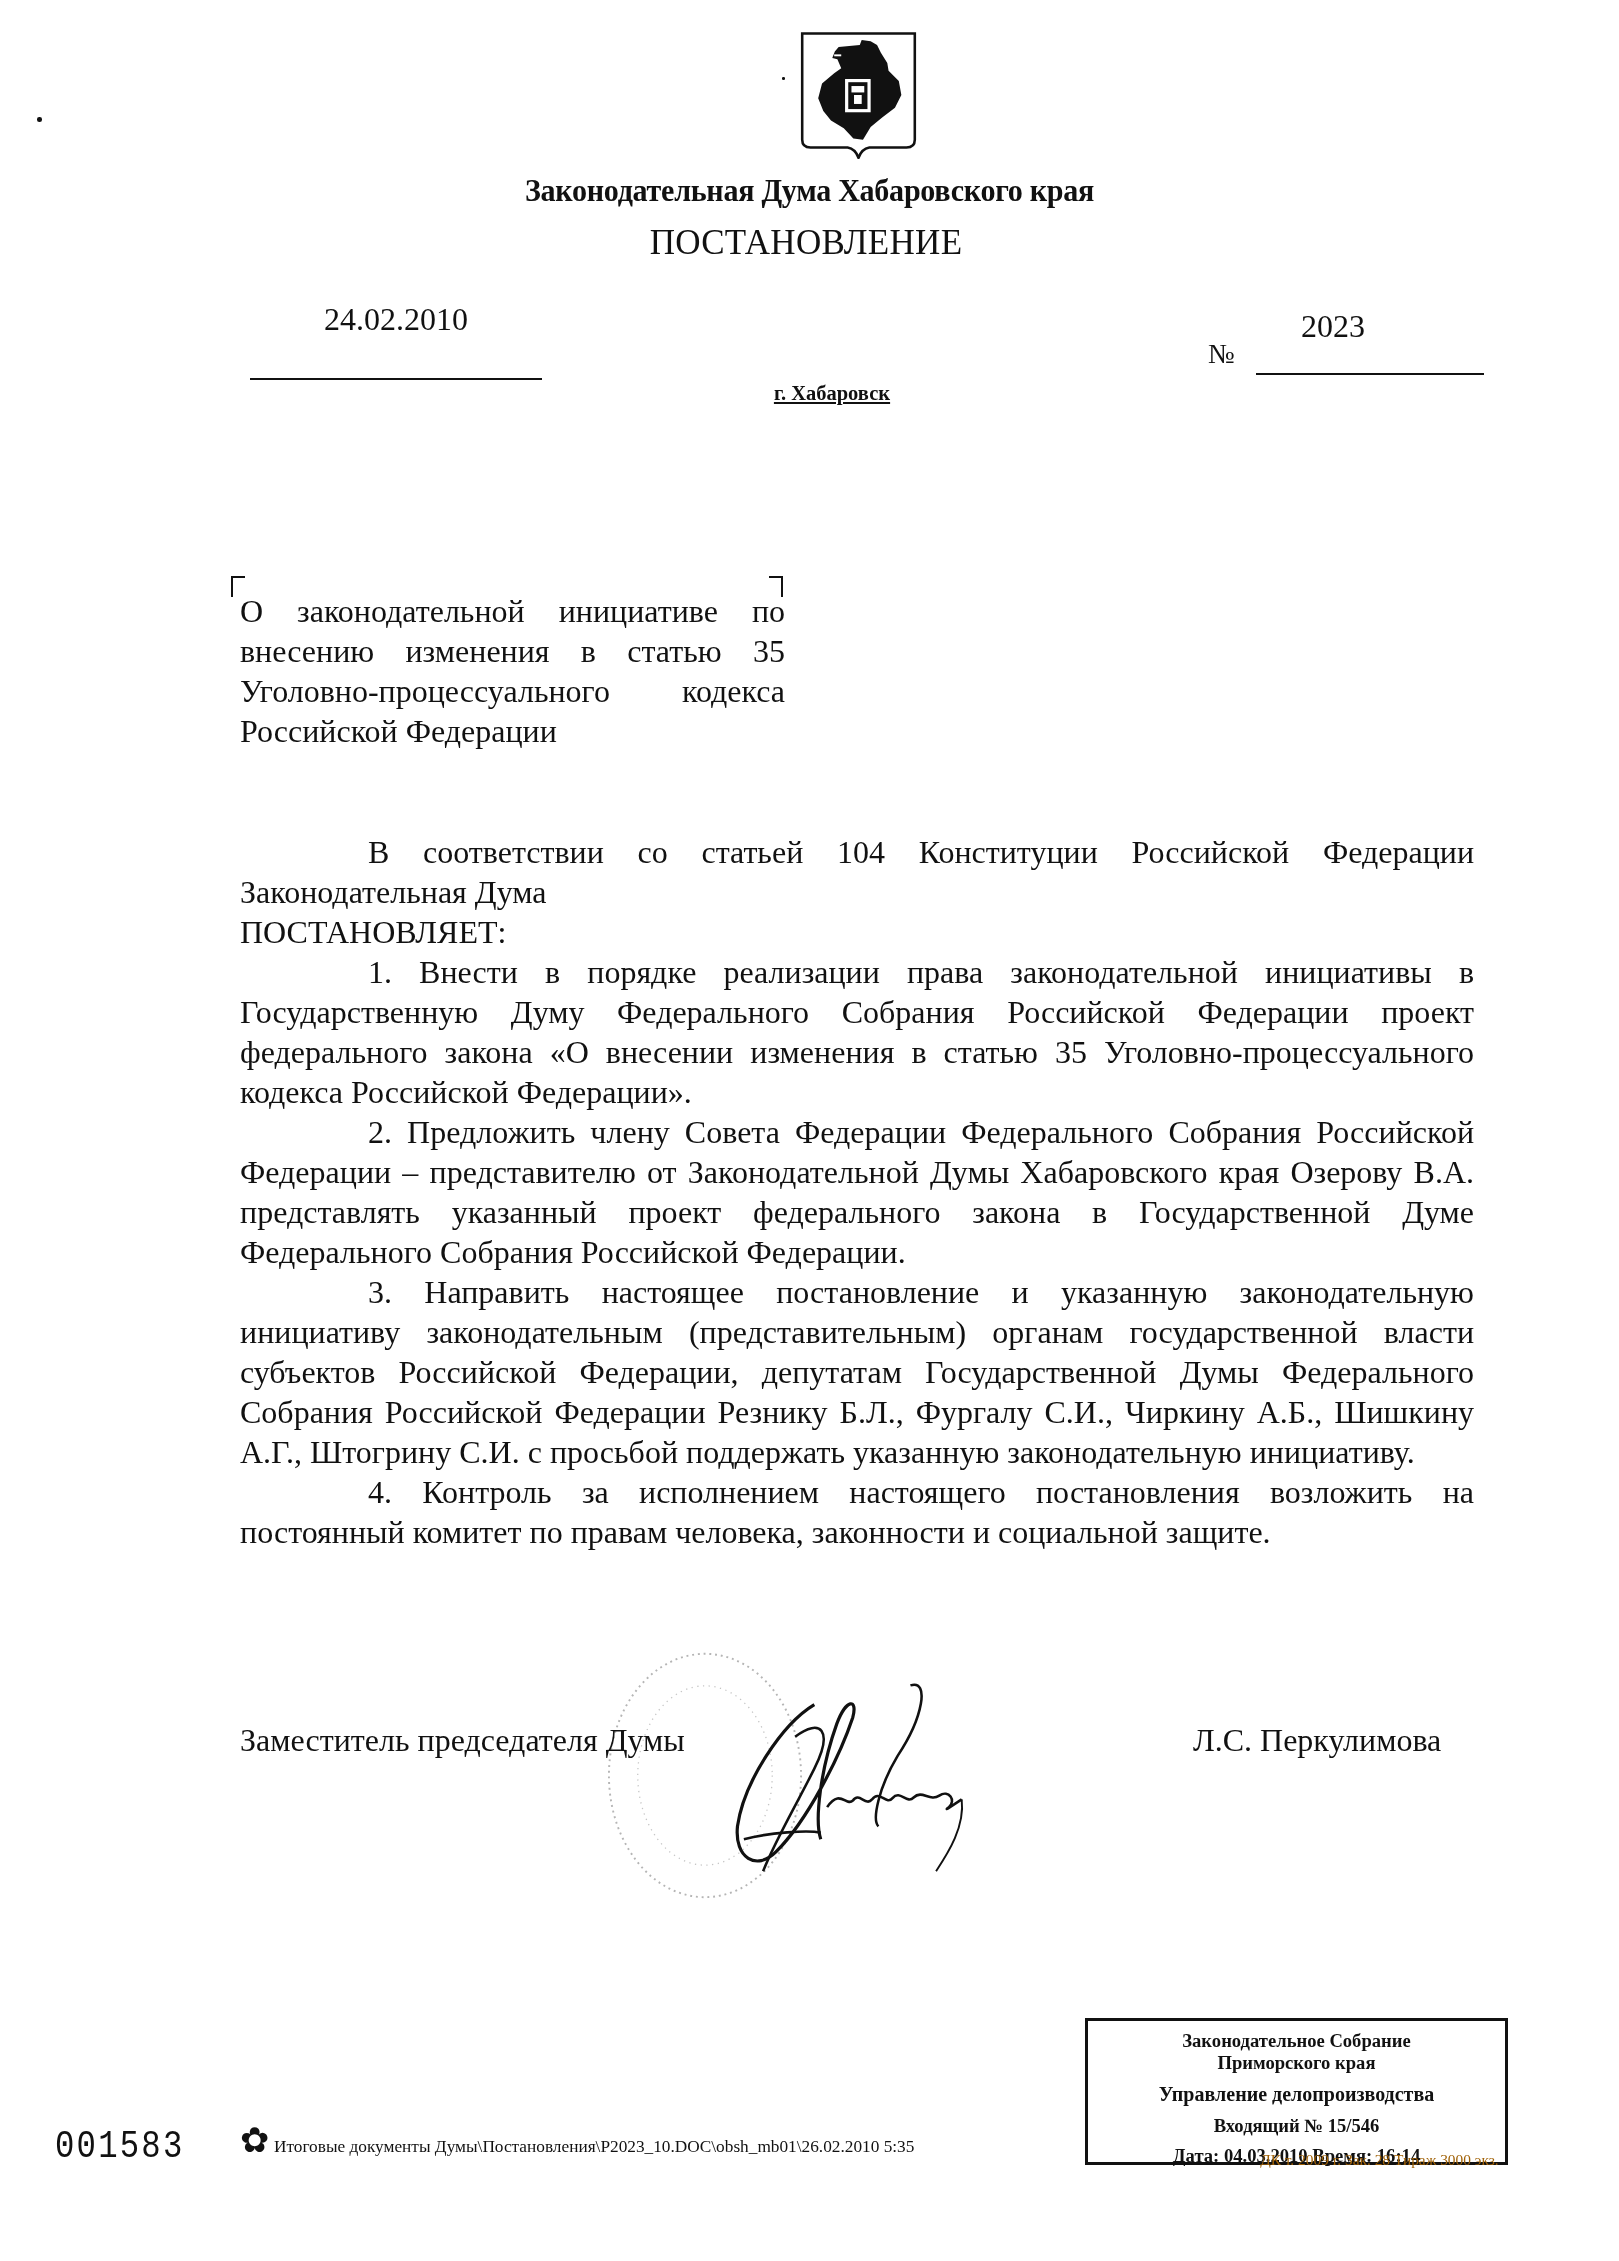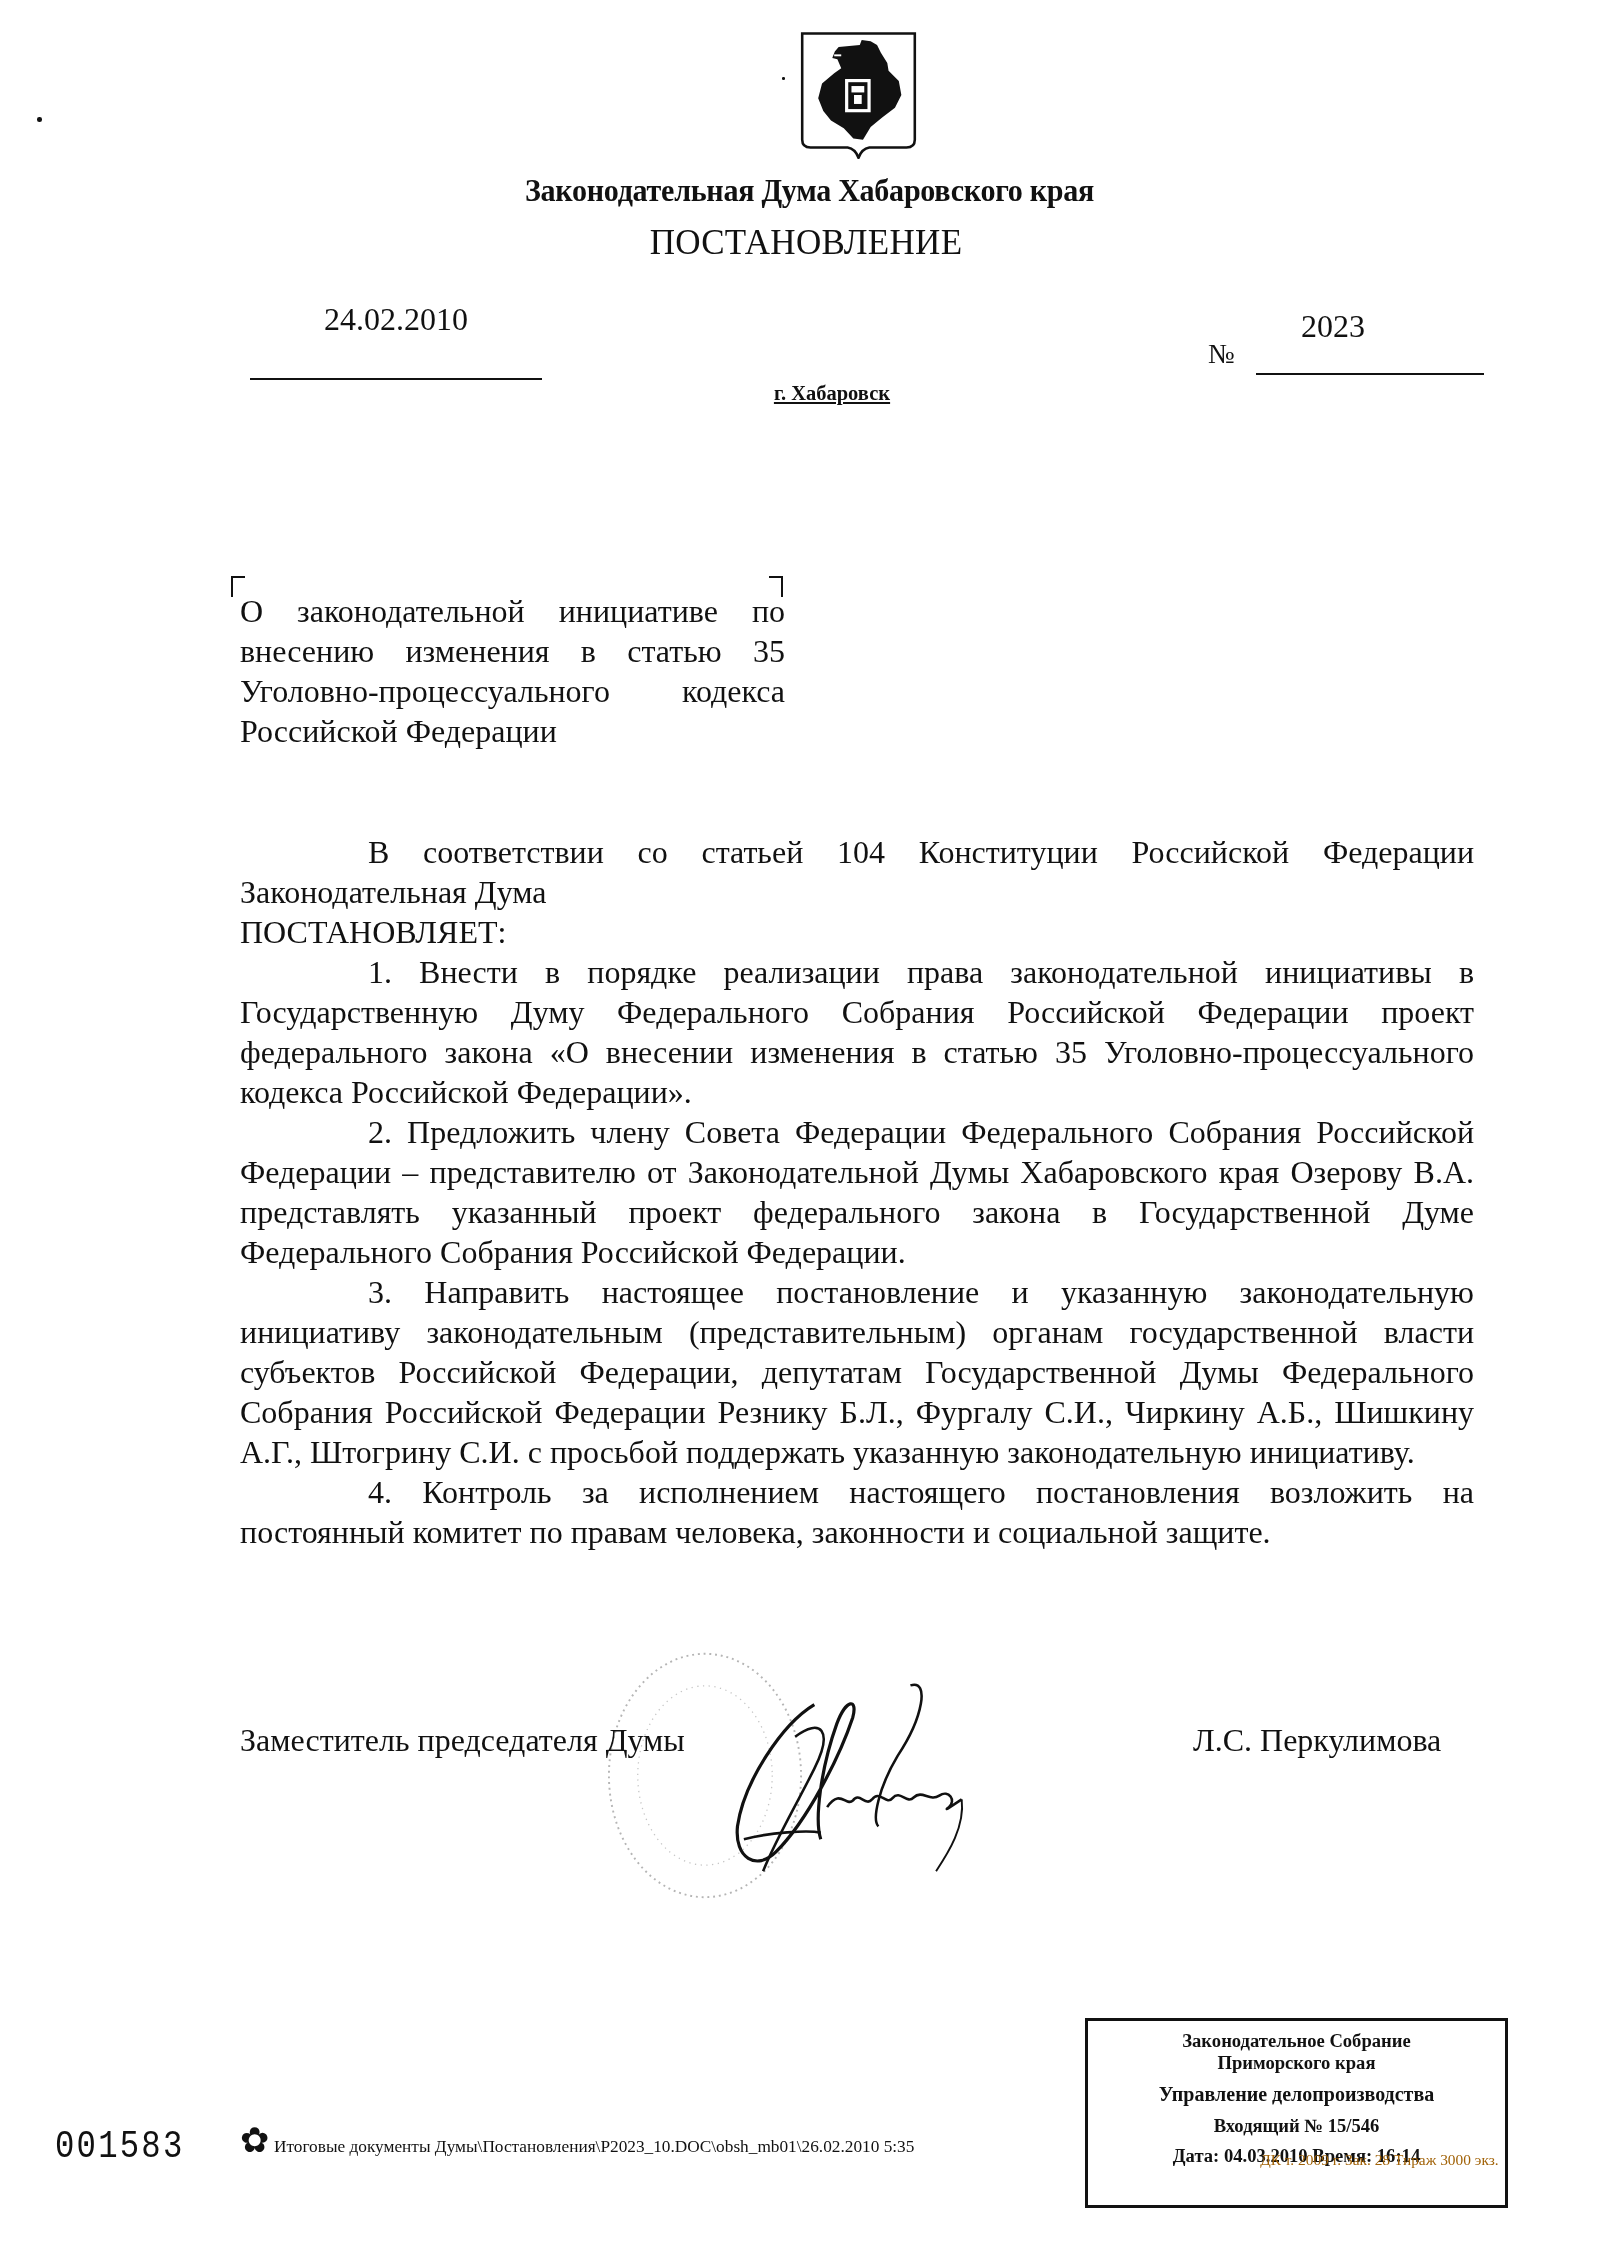--- a/index.html
+++ b/index.html
@@ -126,21 +126,21 @@
     font-size: 35px;
     line-height: 38px;
   }
   .file-path {
     left: 274px; top: 2137px;
     font-size: 17.3px;
   }
 
   
   .stamp {
-    left: 1085px; top: 2018px; width: 423px; height: 190px;
+    left: 1085px; top: 2018px; width: 423px; height: 147px;
     border: 3.8px solid #111;
     box-sizing: border-box;
     text-align: center;
     font-weight: bold;
   }
   .stamp .l1 { font-size: 18.6px; line-height: 22px; margin-top: 9px; }
   .stamp .l2 { font-size: 18.6px; line-height: 22px; }
   .stamp .l3 { font-size: 20px; line-height: 22px; margin-top: 9px; }
   .stamp .l4 { font-size: 18.6px; line-height: 22px; margin-top: 10.3px; }
   .stamp .l5 { font-size: 18.6px; line-height: 22px; margin-top: 8px; position: relative; }

